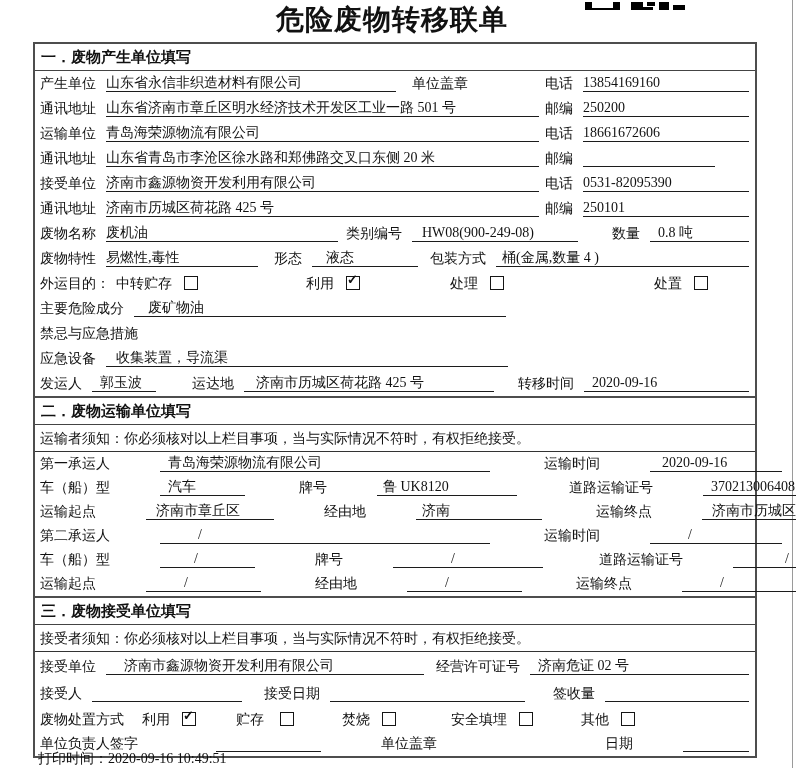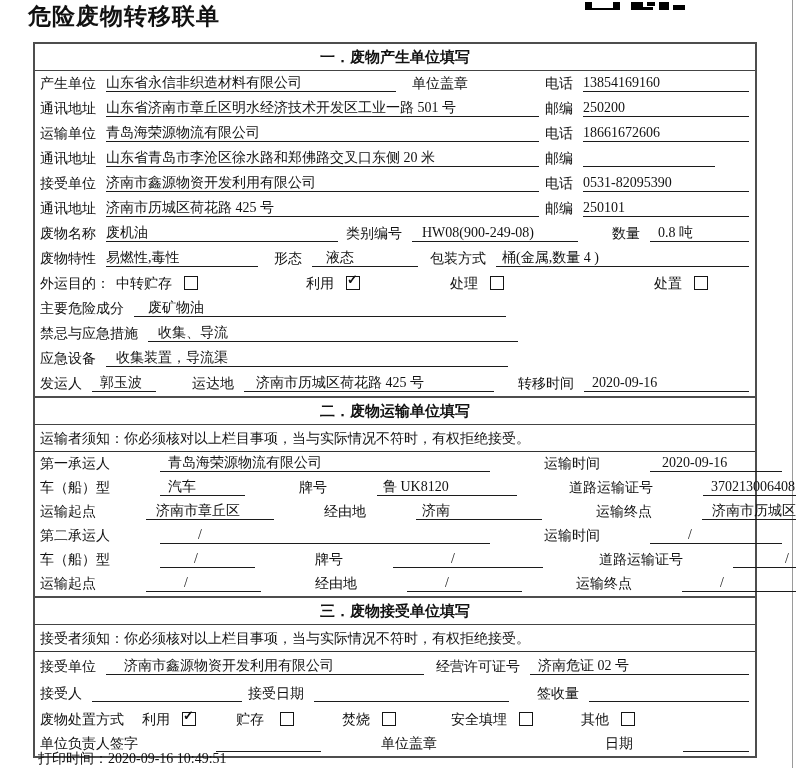--- a/index.html
+++ b/index.html
@@ -2,30 +2,30 @@
 <html><head>
 <meta charset="utf-8">
 <style>
   html,body{margin:0;padding:0;background:#fff;}
   #page{position:relative;width:796px;height:768px;background:#fff;overflow:hidden;
         font-family:"Liberation Serif","DejaVu Serif",serif;color:#111;font-size:14px;}
   #page-edge{position:absolute;right:3px;top:0;width:1px;height:768px;background:#9a9a9a;}
   
   #doc-header{position:relative;height:40px;}
   #doc-number{position:absolute;left:38px;top:12px;font-size:14px;white-space:nowrap;}
-  #doc-title{position:absolute;left:0;right:40px;top:1px;
-             font-size:23px;font-weight:bold;letter-spacing:1px;
+  #doc-title{position:absolute;left:0;right:40px;top:1px;text-align:center;
+             font-size:28px;font-weight:bold;letter-spacing:1px;
              font-family:"Liberation Sans","DejaVu Sans",sans-serif;padding-left:28px;}
   #qr-fragment{position:absolute;left:585px;top:0;width:100px;height:10px;overflow:hidden;}
   
   #form-table{position:absolute;left:33px;top:42px;width:724px;border:2px solid #4d4d4d;box-sizing:border-box;background:#fff;}
   .sec{width:100%;}
   .sec + .sec{border-top:2px solid #4d4d4d;}
   .sec-title{font-weight:bold;font-size:15px;padding:4px 6px 3px 6px;border-bottom:1.5px solid #444;
-             font-family:"Liberation Sans","DejaVu Sans",sans-serif;text-align:center;}
+             font-family:"Liberation Sans","DejaVu Sans",sans-serif;}
   .row{display:flex;align-items:flex-end;padding:0 6px 4px 5px;box-sizing:border-box;}
   .h25{height:25px;} .h24{height:24px;gap:40px;} .h27{height:27px;} .h26{height:26px;}
   .main{display:flex;align-items:flex-end;width:505px;flex:none;}
   .rest{display:flex;align-items:flex-end;flex:1;}
   .lbl{white-space:nowrap;margin-right:10px;line-height:17px;}
   .ul{border-bottom:1px solid #1c1c1c;line-height:17px;min-height:17px;white-space:nowrap;
       overflow:hidden;box-sizing:border-box;flex:none;}
   .grow{flex:1;}
   .ind{text-indent:38px;}
   .notice-row{padding:5px 6px 3px 5px;border-bottom:1.5px solid #333;line-height:18px;}
@@ -161,21 +161,20 @@
         <span class="cb" style="margin-left:12px"></span>
       </div>
 
       <div class="row h25">
         <span class="lbl">主要危险成分</span>
         <span class="ul" style="width:372px;text-indent:14px">废矿物油</span>
       </div>
 
       <div class="row h25">
         <span class="lbl">禁忌与应急措施</span>
-        <span class="ul" style="width:370px;text-indent:10px">收集、导流</span>
       </div>
 
       <div class="row h25">
         <span class="lbl">应急设备</span>
         <span class="ul" style="width:402px;text-indent:10px">收集装置，导流渠</span>
       </div>
 
       <div class="row h25">
         <span class="lbl">发运人</span>
         <span class="ul" style="width:64px;text-indent:8px">郭玉波</span>
@@ -258,21 +257,21 @@
       <div class="row h27">
         <span class="lbl">接受单位</span>
         <span class="ul" style="width:318px;text-indent:18px">济南市鑫源物资开发利用有限公司</span>
         <span class="lbl" style="margin-left:12px">经营许可证号</span>
         <span class="ul grow" style="text-indent:8px">济南危证 02 号</span>
       </div>
 
       <div class="row h27">
         <span class="lbl">接受人</span>
         <span class="ul" style="width:150px"></span>
-        <span class="lbl" style="margin-left:6px">接受日期</span>
+        <span class="lbl" style="margin-left:22px">接受日期</span>
         <span class="ul" style="width:195px"></span>
         <span class="lbl" style="margin-left:28px">签收量</span>
         <span class="ul grow"></span>
       </div>
 
       <div class="row h26">
         <span class="lbl" style="margin-right:18px">废物处置方式</span>
         <span class="lbl" style="margin-right:0">利用</span>
         <span class="cb" style="margin-left:12px">
             <span class="mark">✓</span>

